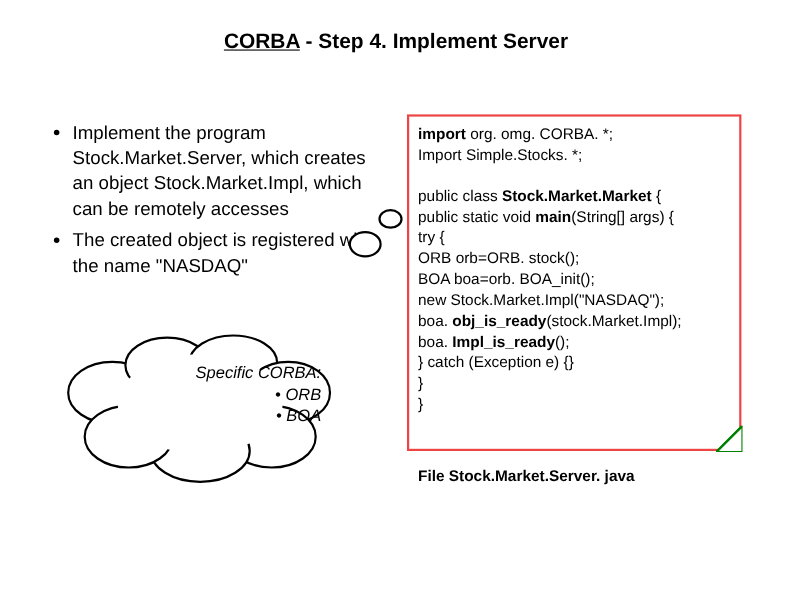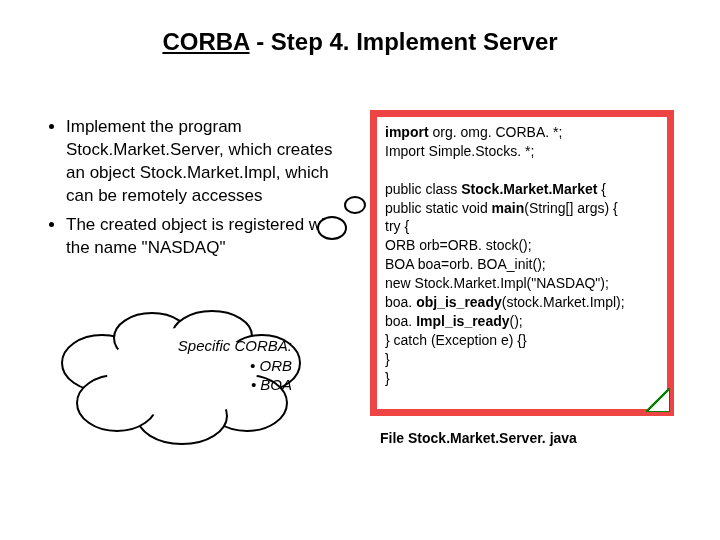--- a/index.html
+++ b/index.html
@@ -6,21 +6,21 @@
     margin: 0;
     padding: 0;
     width: 720px;
     height: 540px;
     font-family: Arial, Helvetica, sans-serif;
     background: #fff;
     color: #000;
     position: relative;
   }
   .slide-title {
-    font-size: 24px;
+    font-size: 19px;
     font-weight: bold;
     text-align: center;
     margin-top: 28px;
   }
   .slide-title .underline {
     text-decoration: underline;
   }
   .content {
     position: relative;
     margin-top: 60px;
@@ -58,21 +58,21 @@
     line-height: 1.3;
     z-index: 2;
     text-align: right;
   }
   .code-box {
     position: absolute;
     left: 370px;
     top: -6px;
     width: 304px;
     height: 306px;
-    border: 7px solid #ef4444;
+    border: 2px solid #ef4444;
     background: #fff;
     font-size: 14px;
     line-height: 1.35;
     padding: 6px 8px;
     box-sizing: border-box;
   }
   .code-box .bold { font-weight: bold; }
   .caption {
     position: absolute;
     left: 380px;

